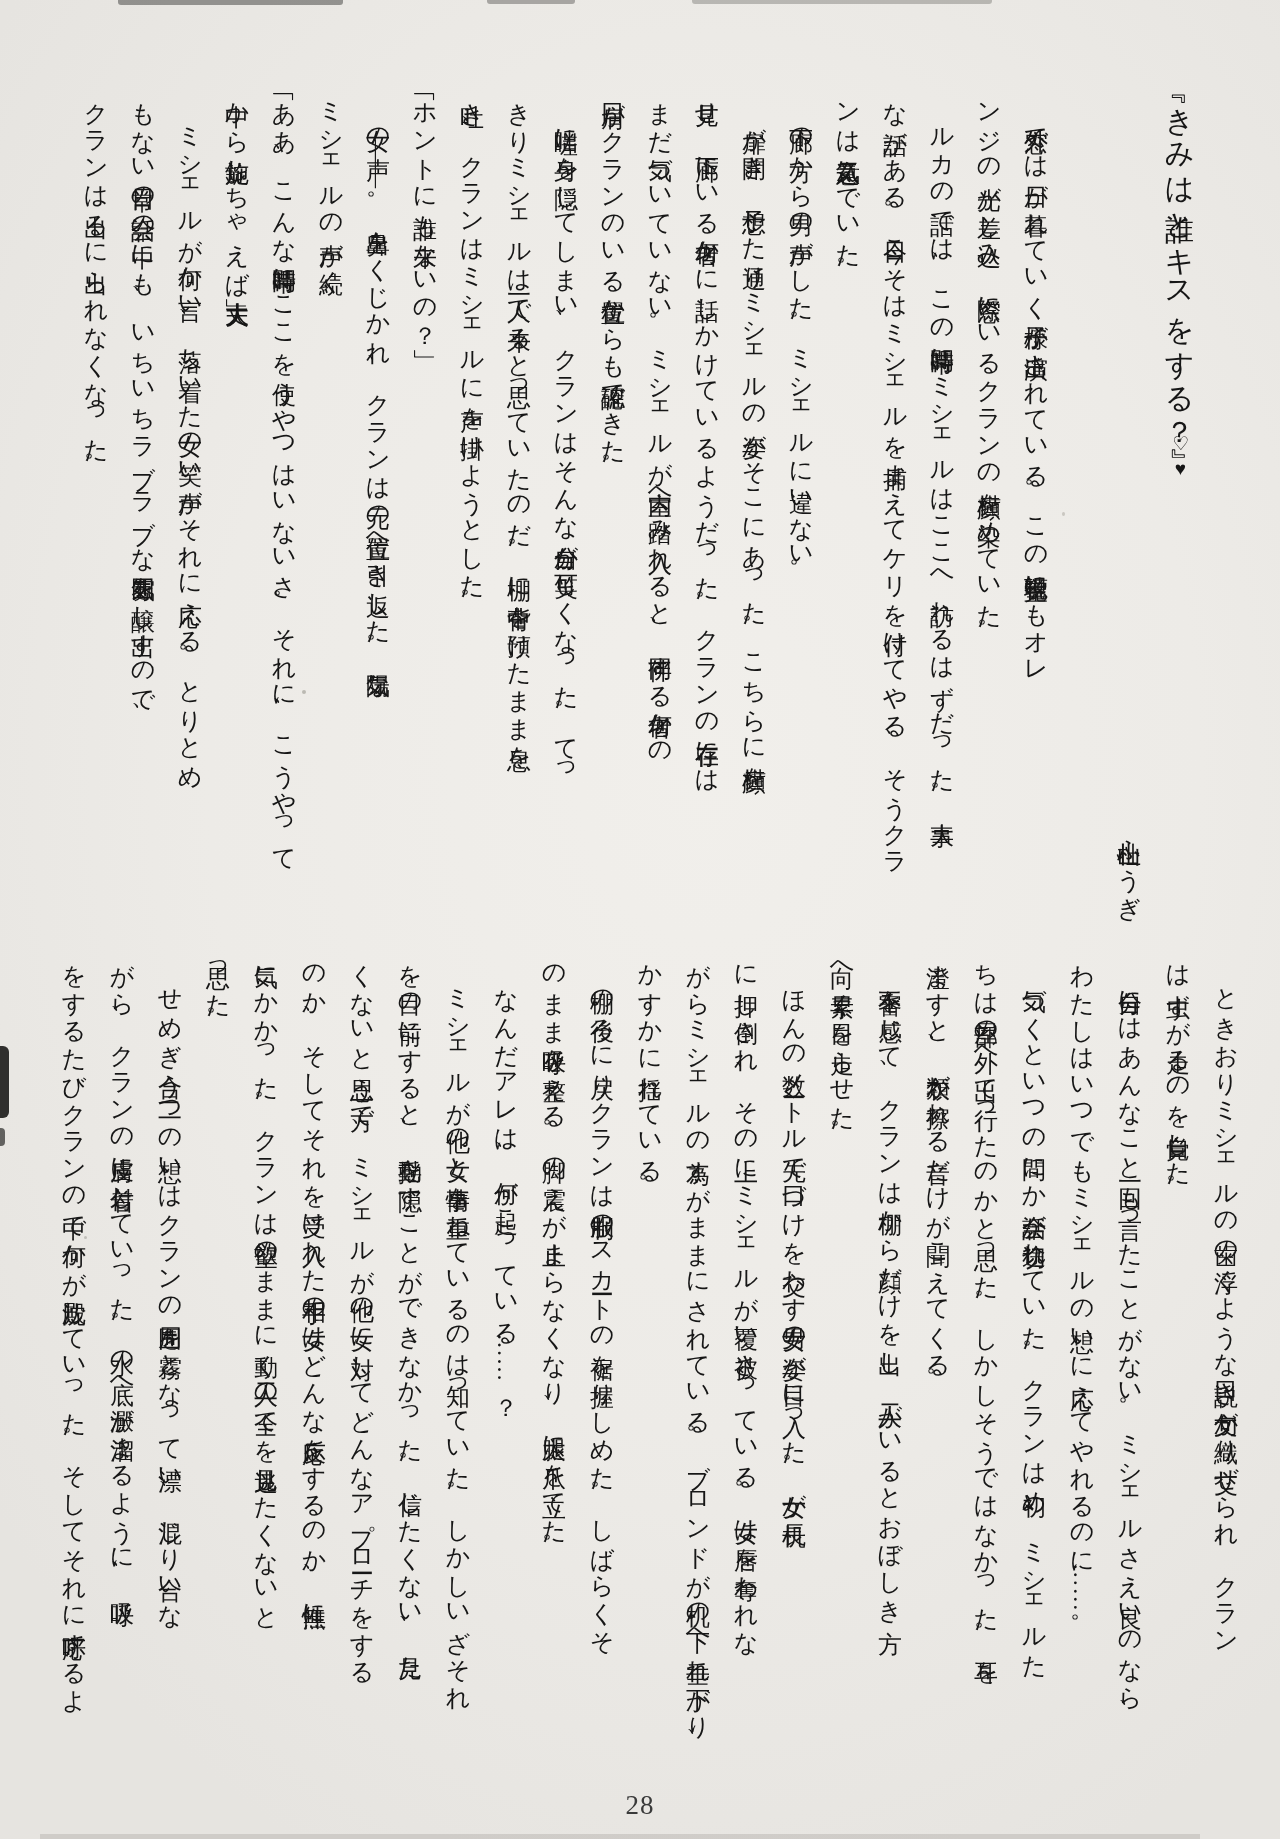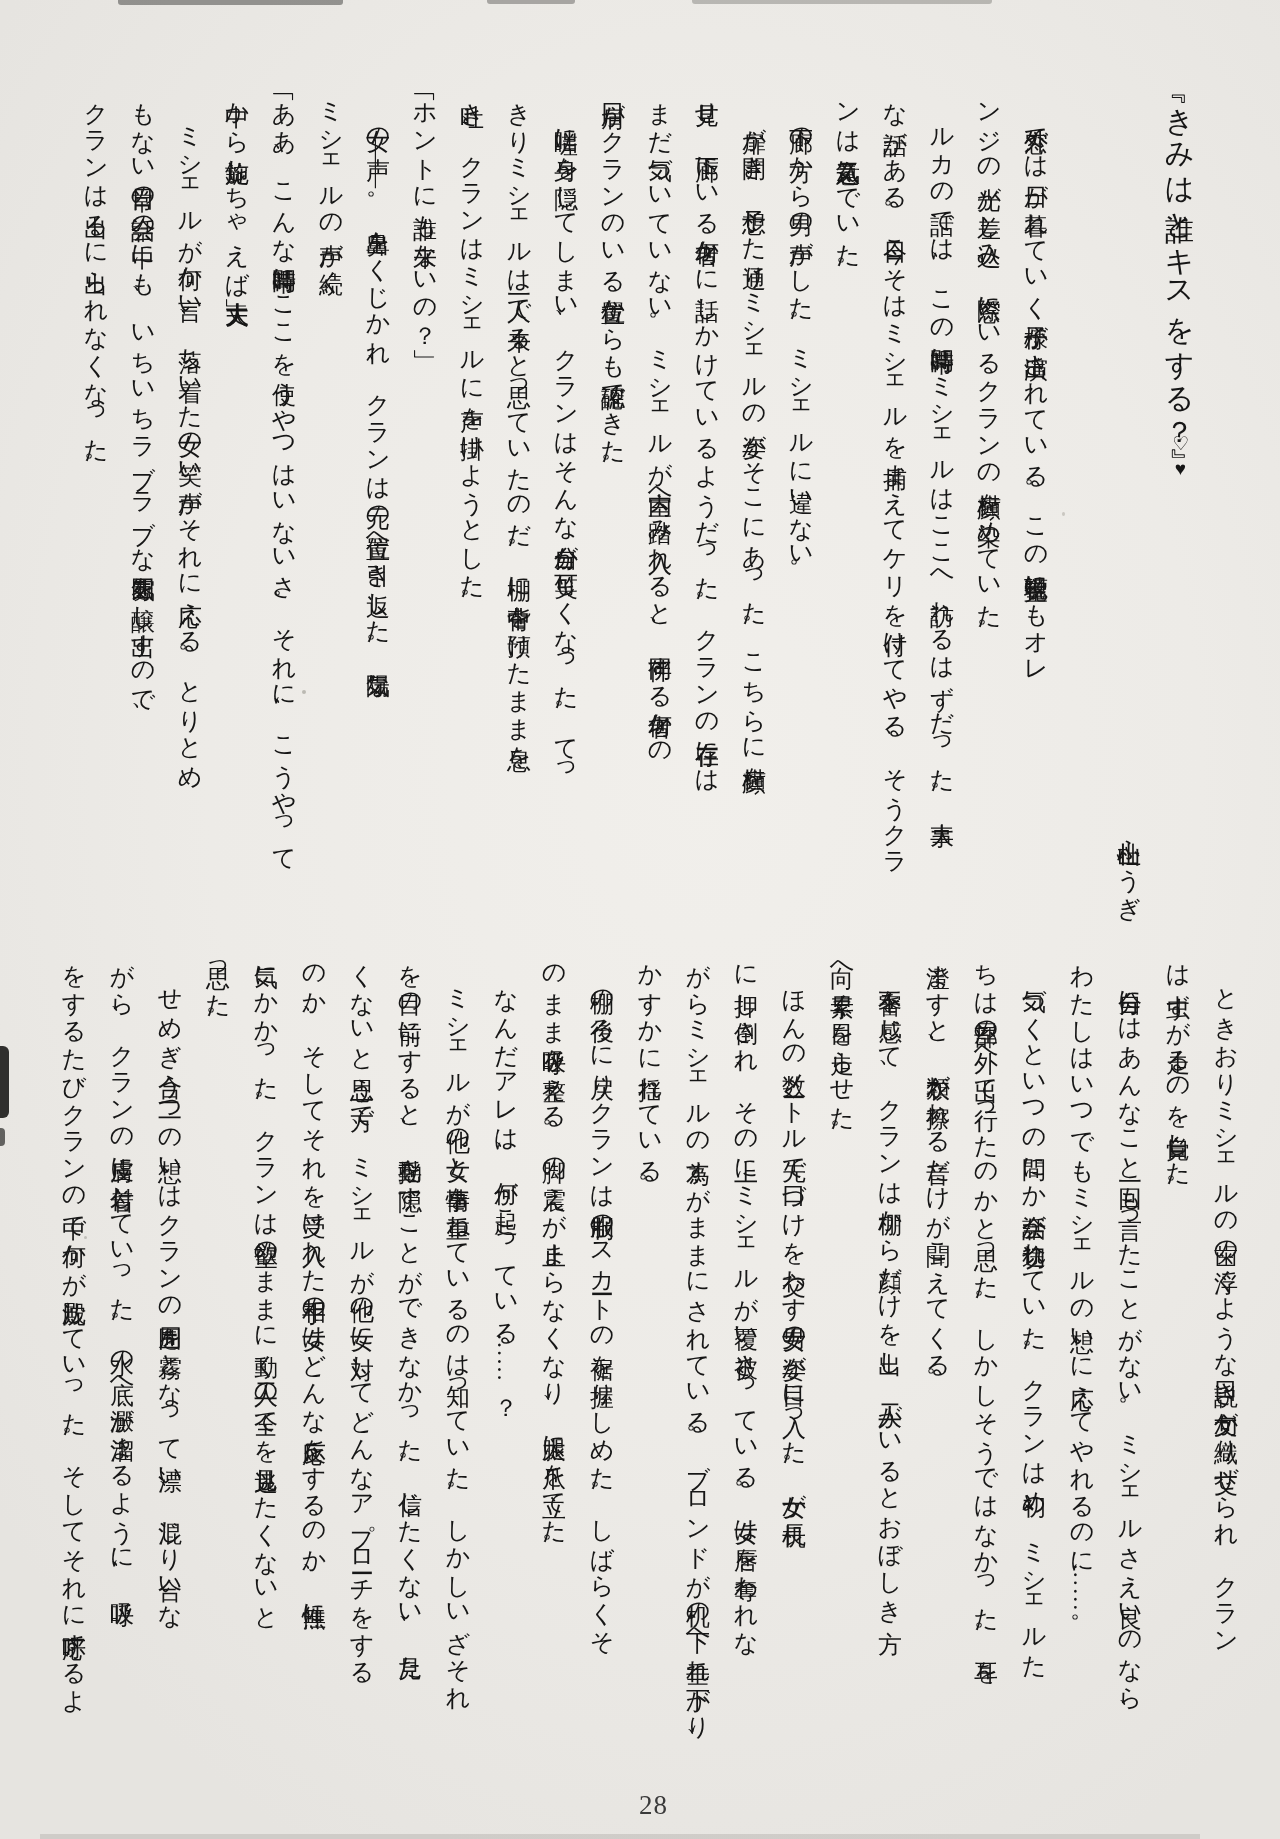--- a/index.html
+++ b/index.html
@@ -24,21 +24,21 @@
     font-size:24px;line-height:48px;letter-spacing:0.5px;
   }
   .upper{top:86px;right:80px;height:822px;}
   .lower{top:948px;right:30px;height:820px;}
   .upper p{line-height:47px;}
   p.title-col{font-size:29px;line-height:40px;margin-left:8px;letter-spacing:1.5px;}
   .hearts{font-size:19px;letter-spacing:4px;}
   p.author-col{margin-left:46px;text-align:end;}
   .folio{
     position:absolute;left:612px;top:1790px;width:56px;
-    text-align:right;font-size:27px;color:#3a3a3a;letter-spacing:1px;
+    text-align:center;font-size:27px;color:#3a3a3a;letter-spacing:1px;
   }
   
   .artifact{position:absolute;pointer-events:none;}
   .a-top1{left:118px;top:0;width:225px;height:5px;background:#4a4a48;opacity:.55;border-radius:0 0 3px 3px;}
   .a-top2{left:487px;top:0;width:88px;height:4px;background:#55534f;opacity:.45;border-radius:0 0 3px 3px;}
   .a-top3{left:692px;top:0;width:300px;height:4px;background:#5a5854;opacity:.35;border-radius:0 0 3px 3px;}
   .a-left-blob{left:0;top:1046px;width:9px;height:72px;background:#1c1b1a;border-radius:0 6px 6px 0;opacity:.9;}
   .a-left-blob2{left:0;top:1128px;width:5px;height:18px;background:#2a2928;border-radius:0 4px 4px 0;opacity:.7;}
   .a-bottom{left:40px;top:1834px;width:1160px;height:5px;background:#b7b4af;opacity:.5;}
   .speck1{left:302px;top:690px;width:4px;height:4px;background:#9a978f;border-radius:50%;opacity:.6;}

